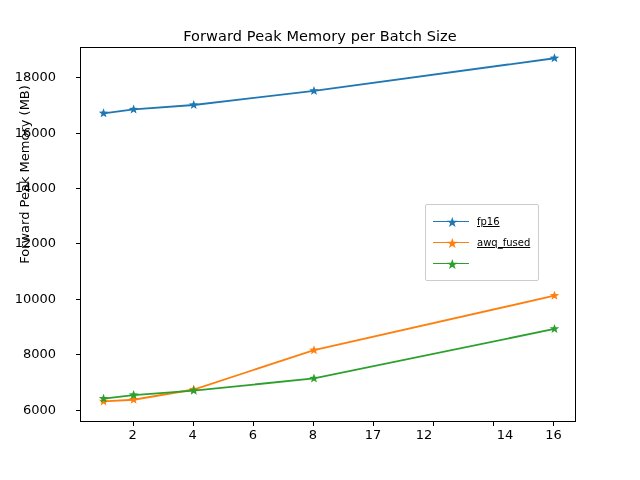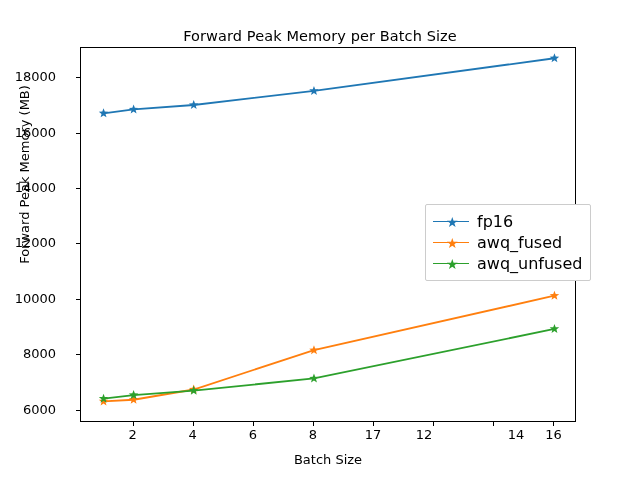--- a/index.html
+++ b/index.html
@@ -130,33 +130,33 @@
     height: 1.8px;
   }
   .legend-swatch .mk {
     position: absolute;
     left: 13px;
     top: 0px;
     font-size: 14px;
     line-height: 14px;
   }
   .legend-label {
-    font-size: 16px;
+    font-size: 10px;
     white-space: nowrap;
+    text-decoration: underline;
   }
 </style>
 </head>
 <body>
 
 <div id="figure">
 
   <div id="chart-title">Forward Peak Memory per Batch Size</div>
 
   <div id="y-axis-label">Forward Peak Memory (MB)</div>
-  <div id="x-axis-label">Batch Size</div>
 
   <div id="y-ticks">
       <div class="y-tick-label" style="top: 402.546px;">6000</div>
       <div class="y-tick-mark" style="top: 409.546px;"></div>
       <div class="y-tick-label" style="top: 347.196px;">8000</div>
       <div class="y-tick-mark" style="top: 354.196px;"></div>
       <div class="y-tick-label" style="top: 291.845px;">10000</div>
       <div class="y-tick-mark" style="top: 298.845px;"></div>
       <div class="y-tick-label" style="top: 236.494px;">12000</div>
       <div class="y-tick-mark" style="top: 243.494px;"></div>
@@ -173,21 +173,21 @@
       <div class="x-tick-label" style="left: 192.727px;">4</div>
       <div class="x-tick-mark" style="left: 192.727px;"></div>
       <div class="x-tick-label" style="left: 252.848px;">6</div>
       <div class="x-tick-mark" style="left: 252.848px;"></div>
       <div class="x-tick-label" style="left: 312.97px;">8</div>
       <div class="x-tick-mark" style="left: 312.97px;"></div>
       <div class="x-tick-label" style="left: 373.091px;">17</div>
       <div class="x-tick-mark" style="left: 373.091px;"></div>
       <div class="x-tick-label" style="left: 424px;">12</div>
       <div class="x-tick-mark" style="left: 433.212px;"></div>
-      <div class="x-tick-label" style="left: 516px;">14</div>
+      <div class="x-tick-label" style="left: 505px;">14</div>
       <div class="x-tick-mark" style="left: 493.333px;"></div>
       <div class="x-tick-label" style="left: 553.455px; text-align: center;">16</div>
       <div class="x-tick-mark" style="left: 553.455px;"></div>
     </div>
 
   <div id="plot-area">
     <svg id="plot-svg" viewBox="0 0 496 375" preserveAspectRatio="none">
         <g>
           <polyline points="22.55,65.31 52.61,61.44 112.73,57.01 232.97,42.90 473.45,10.24" fill="none" stroke="#1f77b4" stroke-width="1.8"></polyline>
           <path d="M22.55,60.31L23.78,63.61L27.30,63.77L24.54,65.96L25.48,69.36L22.55,67.41L19.61,69.36L20.55,65.96L17.79,63.77L21.31,63.61Z" fill="#1f77b4"></path>
@@ -228,17 +228,16 @@
           <span class="ln" style="background: rgb(255, 127, 14);"></span>
           <span class="mk" style="color: rgb(255, 127, 14);">★</span>
         </span>
         <span class="legend-label">awq_fused</span>
       </div>
       <div class="legend-row">
         <span class="legend-swatch">
           <span class="ln" style="background: rgb(44, 160, 44);"></span>
           <span class="mk" style="color: rgb(44, 160, 44);">★</span>
         </span>
-        <span class="legend-label">awq_unfused</span>
       </div>
     </div>
 
 </div>
 
 </body></html>

